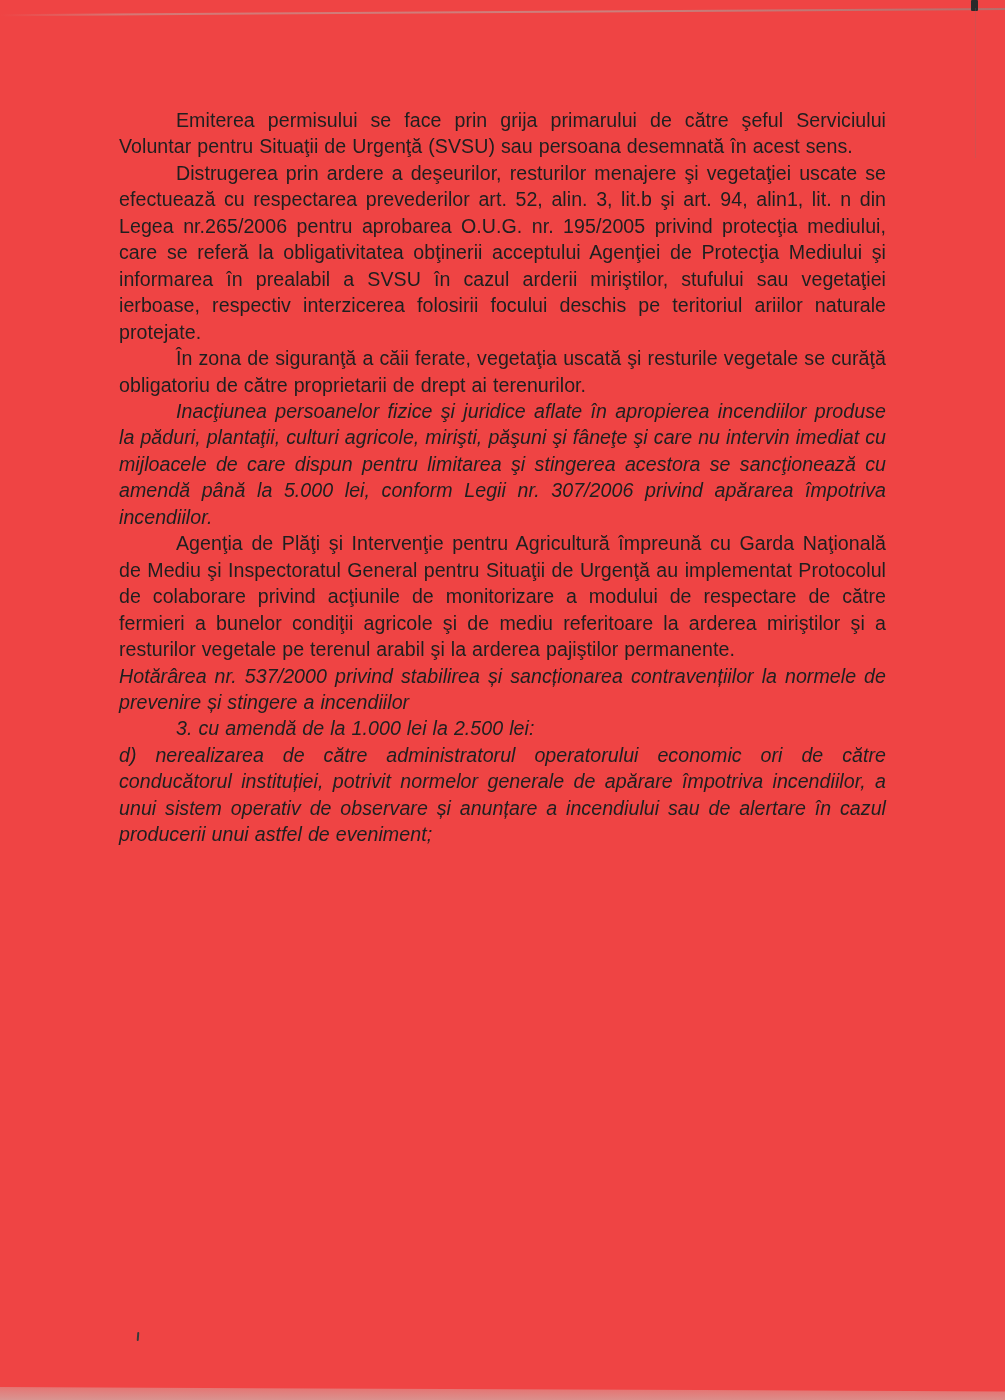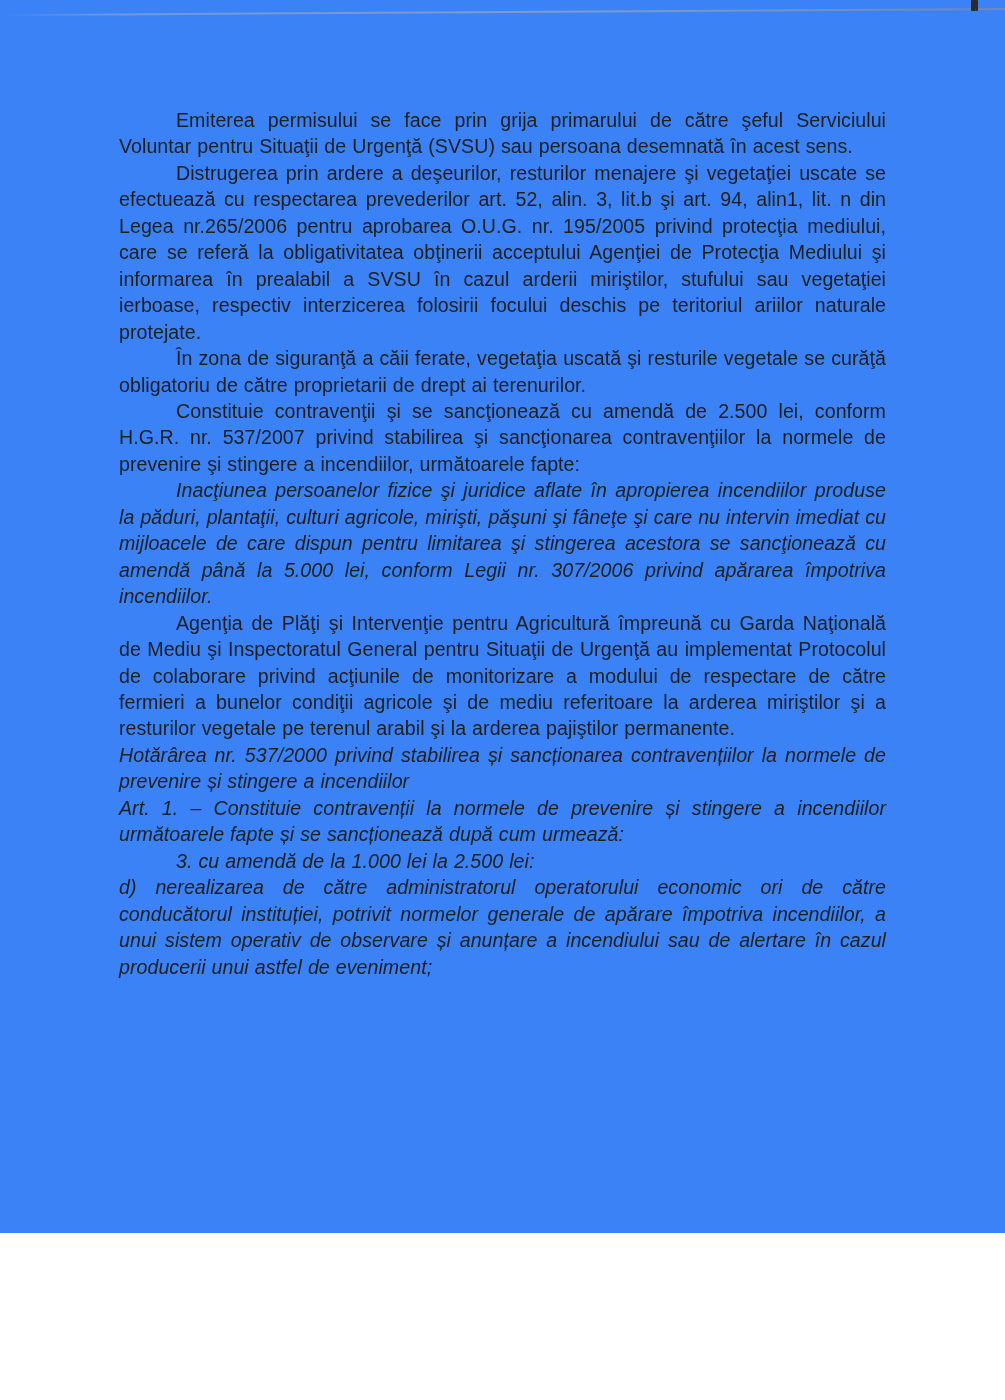--- a/index.html
+++ b/index.html
@@ -3,22 +3,22 @@
 <meta charset="utf-8">
 <style>
   html, body {
     margin: 0;
     padding: 0;
     background: #ffffff;
   }
   #page {
     position: relative;
     width: 1005px;
-    height: 1233px;
-    background: #3b82f6;
+    height: 1400px;
+    background: #ef4444;
     overflow: hidden;
     font-family: "Liberation Sans", sans-serif;
     color: #1f1f1f;
   }
   
   .scan-top-line {
     position: absolute;
     top: 8px;
     left: 0;
     width: 1005px;
@@ -100,22 +100,20 @@
   <div class="scan-top-line"></div>
   <div class="scan-corner-tick"></div>
   <div class="scan-vertical-hair"></div>
   <div class="scan-speck"></div>
   <div class="scan-bottom-band"></div>
 
   <div class="text-block">
     <p class="para indent">Emiterea permisului se face prin grija primarului de către şeful Serviciului Voluntar pentru Situaţii de Urgenţă (SVSU) sau persoana desemnată în acest sens.</p>
     <p class="para indent">Distrugerea prin ardere a deşeurilor, resturilor menajere şi vegetaţiei uscate se efectuează cu respectarea prevederilor art. 52, alin. 3, lit.b şi art. 94, alin1, lit. n din Legea nr.265/2006 pentru aprobarea O.U.G. nr. 195/2005 privind protecţia mediului, care se referă la obligativitatea obţinerii acceptului Agenţiei de Protecţia Mediului şi informarea în prealabil a SVSU în cazul arderii miriştilor, stufului sau vegetaţiei ierboase, respectiv interzicerea folosirii focului deschis pe teritoriul ariilor naturale protejate.</p>
     <p class="para indent">În zona de siguranţă a căii ferate, vegetaţia uscată şi resturile vegetale se curăţă obligatoriu de către proprietarii de drept ai terenurilor.</p>
-    <p class="para indent">Constituie contravenţii şi se sancţionează cu amendă de 2.500 lei, conform H.G.R. nr. 537/2007 privind stabilirea şi sancţionarea contravenţiilor la normele de prevenire şi stingere a incendiilor, următoarele fapte:</p>
     <p class="para indent bold-italic">Inacţiunea persoanelor fizice şi juridice aflate în apropierea incendiilor produse la păduri, plantaţii, culturi agricole, mirişti, păşuni şi fâneţe şi care nu intervin imediat cu mijloacele de care dispun pentru limitarea şi stingerea acestora se sancţionează cu amendă până la 5.000 lei, conform Legii nr. 307/2006 privind apărarea împotriva incendiilor.</p>
     <p class="para indent">Agenţia de Plăţi şi Intervenţie pentru Agricultură împreună cu Garda Naţională de Mediu şi Inspectoratul General pentru Situaţii de Urgenţă au implementat Protocolul de colaborare privind acţiunile de monitorizare a modului de respectare de către fermieri a bunelor condiţii agricole şi de mediu referitoare la arderea miriştilor şi a resturilor vegetale pe terenul arabil şi la arderea pajiştilor permanente.</p>
     <p class="para bold-italic">Hotărârea nr. 537/2000 privind stabilirea și sancționarea contravențiilor la normele de prevenire și stingere a incendiilor</p>
-    <p class="para italic">Art. 1. – Constituie contravenții la normele de prevenire și stingere a incendiilor următoarele fapte și se sancționează după cum urmează:</p>
     <p class="para indent bold-italic">3. cu amendă de la 1.000 lei la 2.500 lei:</p>
     <p class="para italic">d) nerealizarea de către administratorul operatorului economic ori de către conducătorul instituției, potrivit normelor generale de apărare împotriva incendiilor, a unui sistem operativ de observare și anunțare a incendiului sau de alertare în cazul producerii unui astfel de eveniment;</p>
   </div>
 
 </div>
 
 </body></html>

